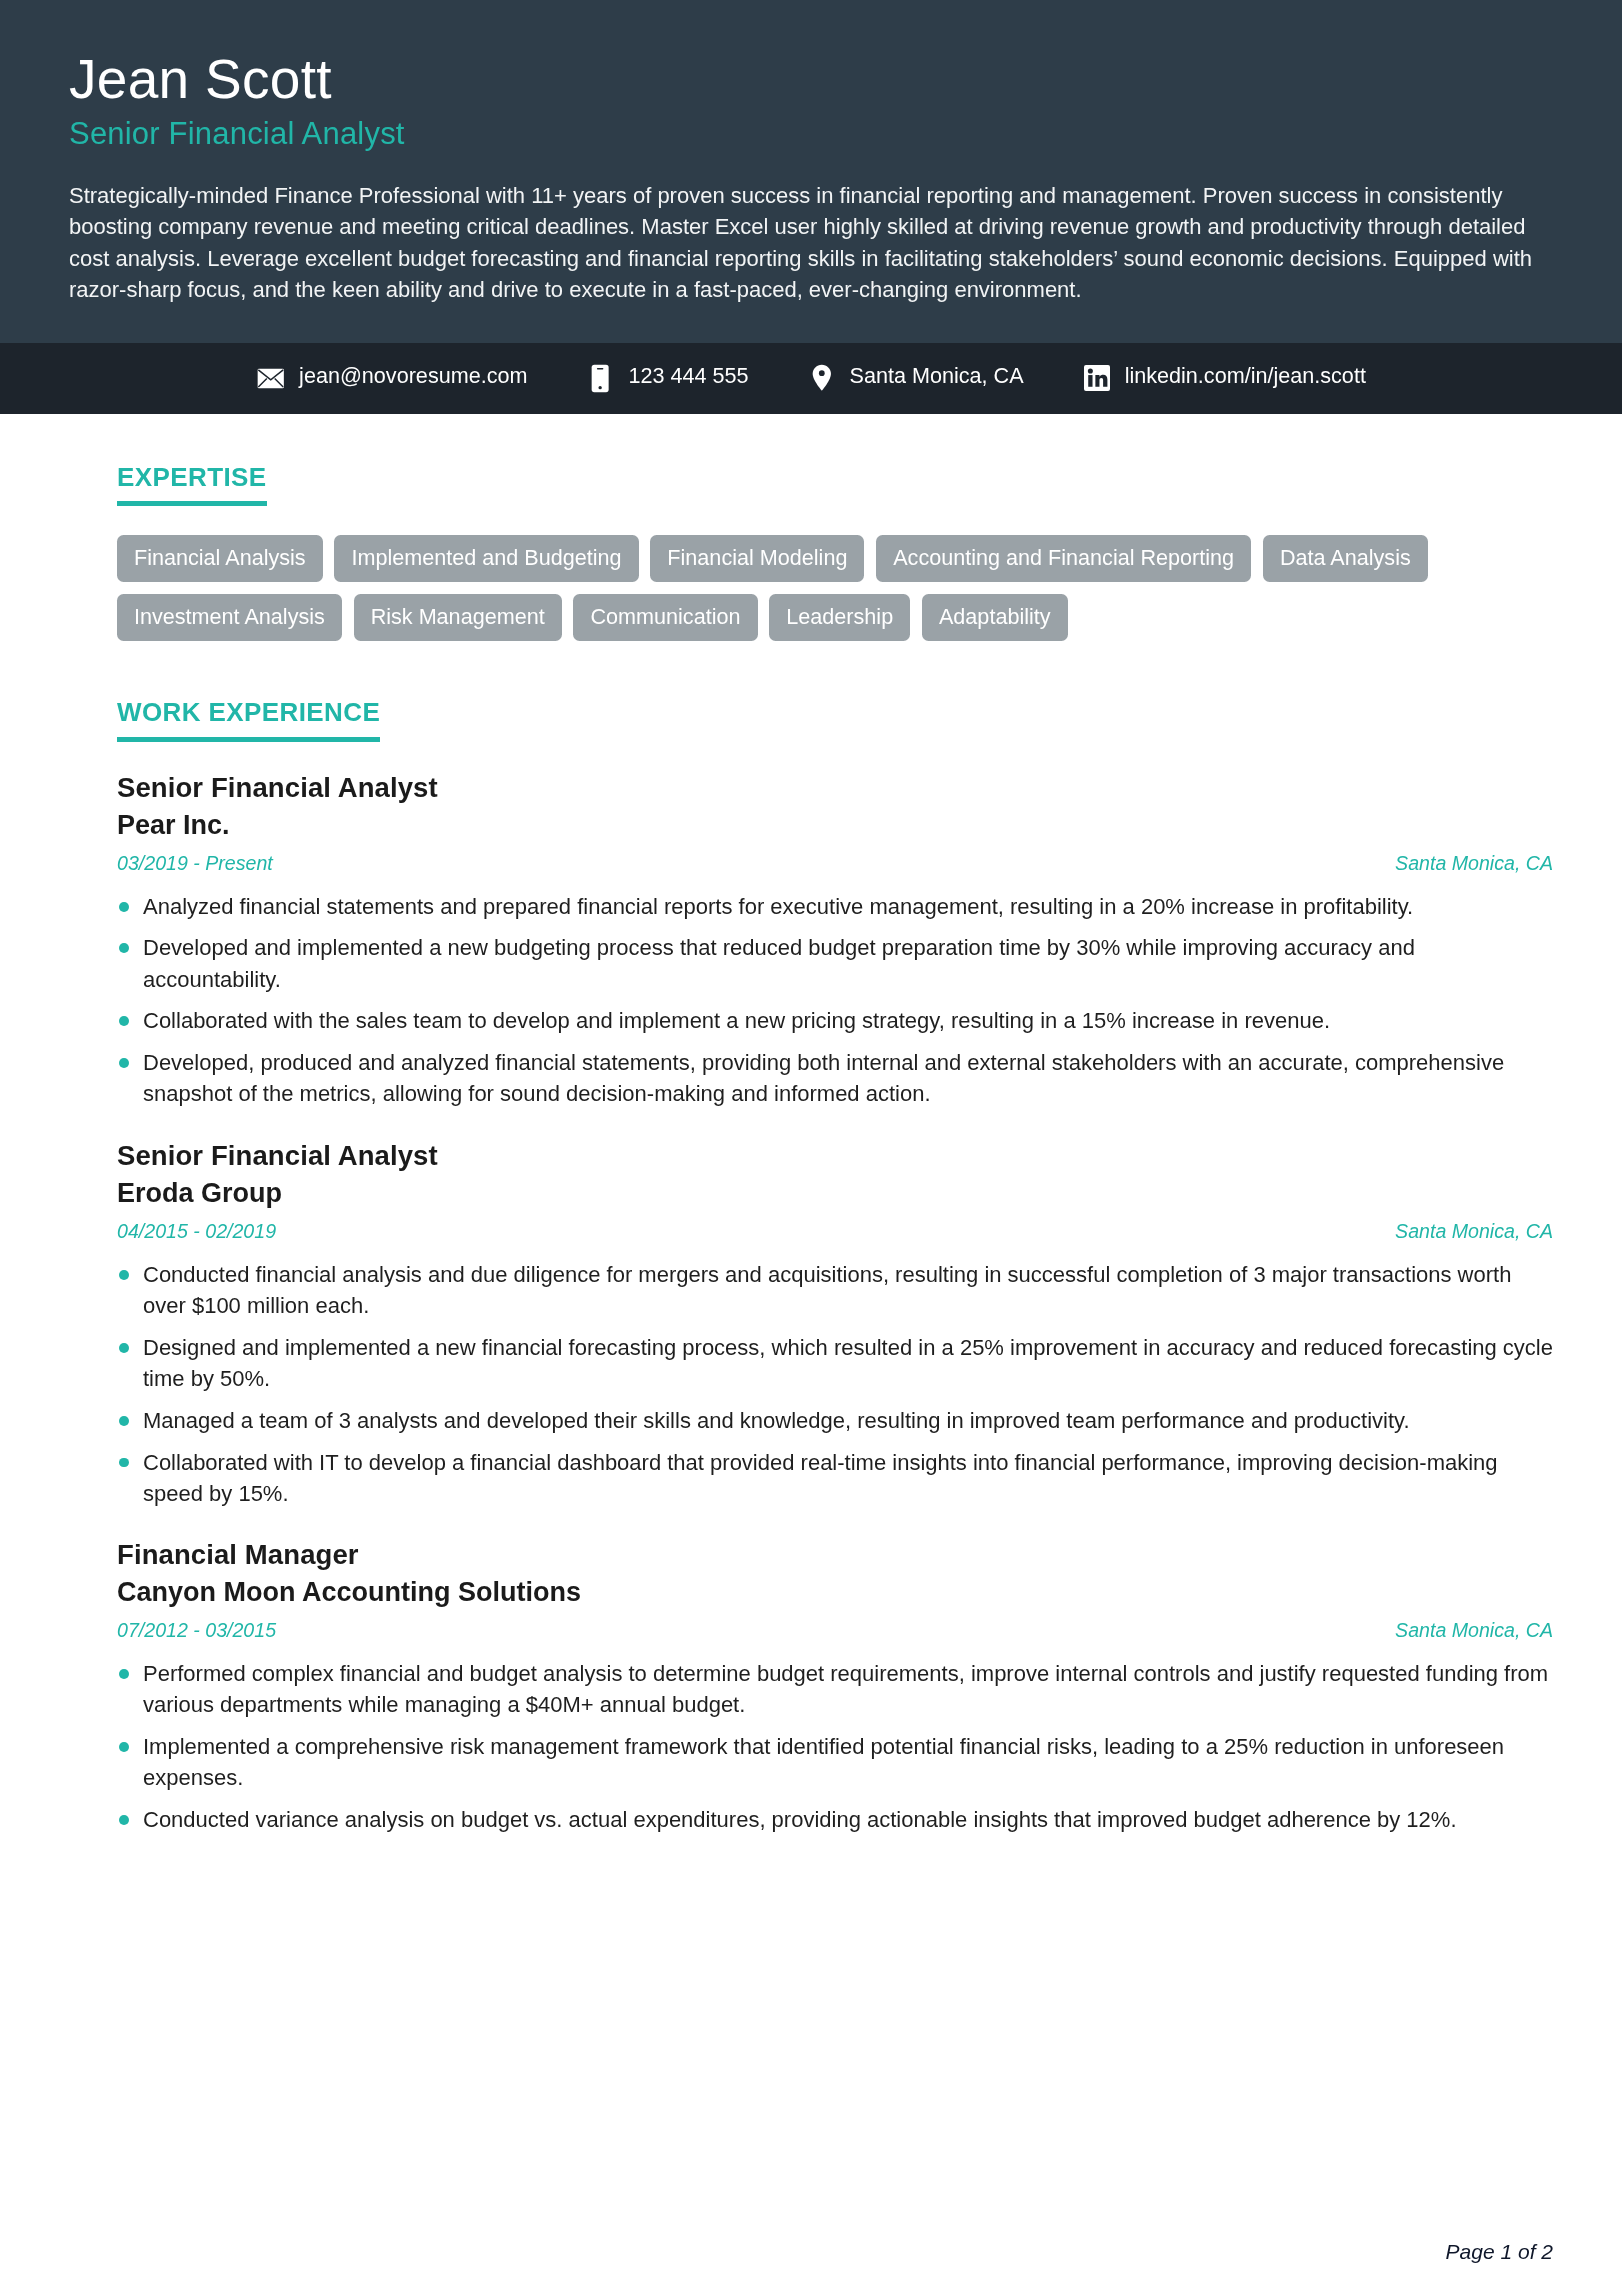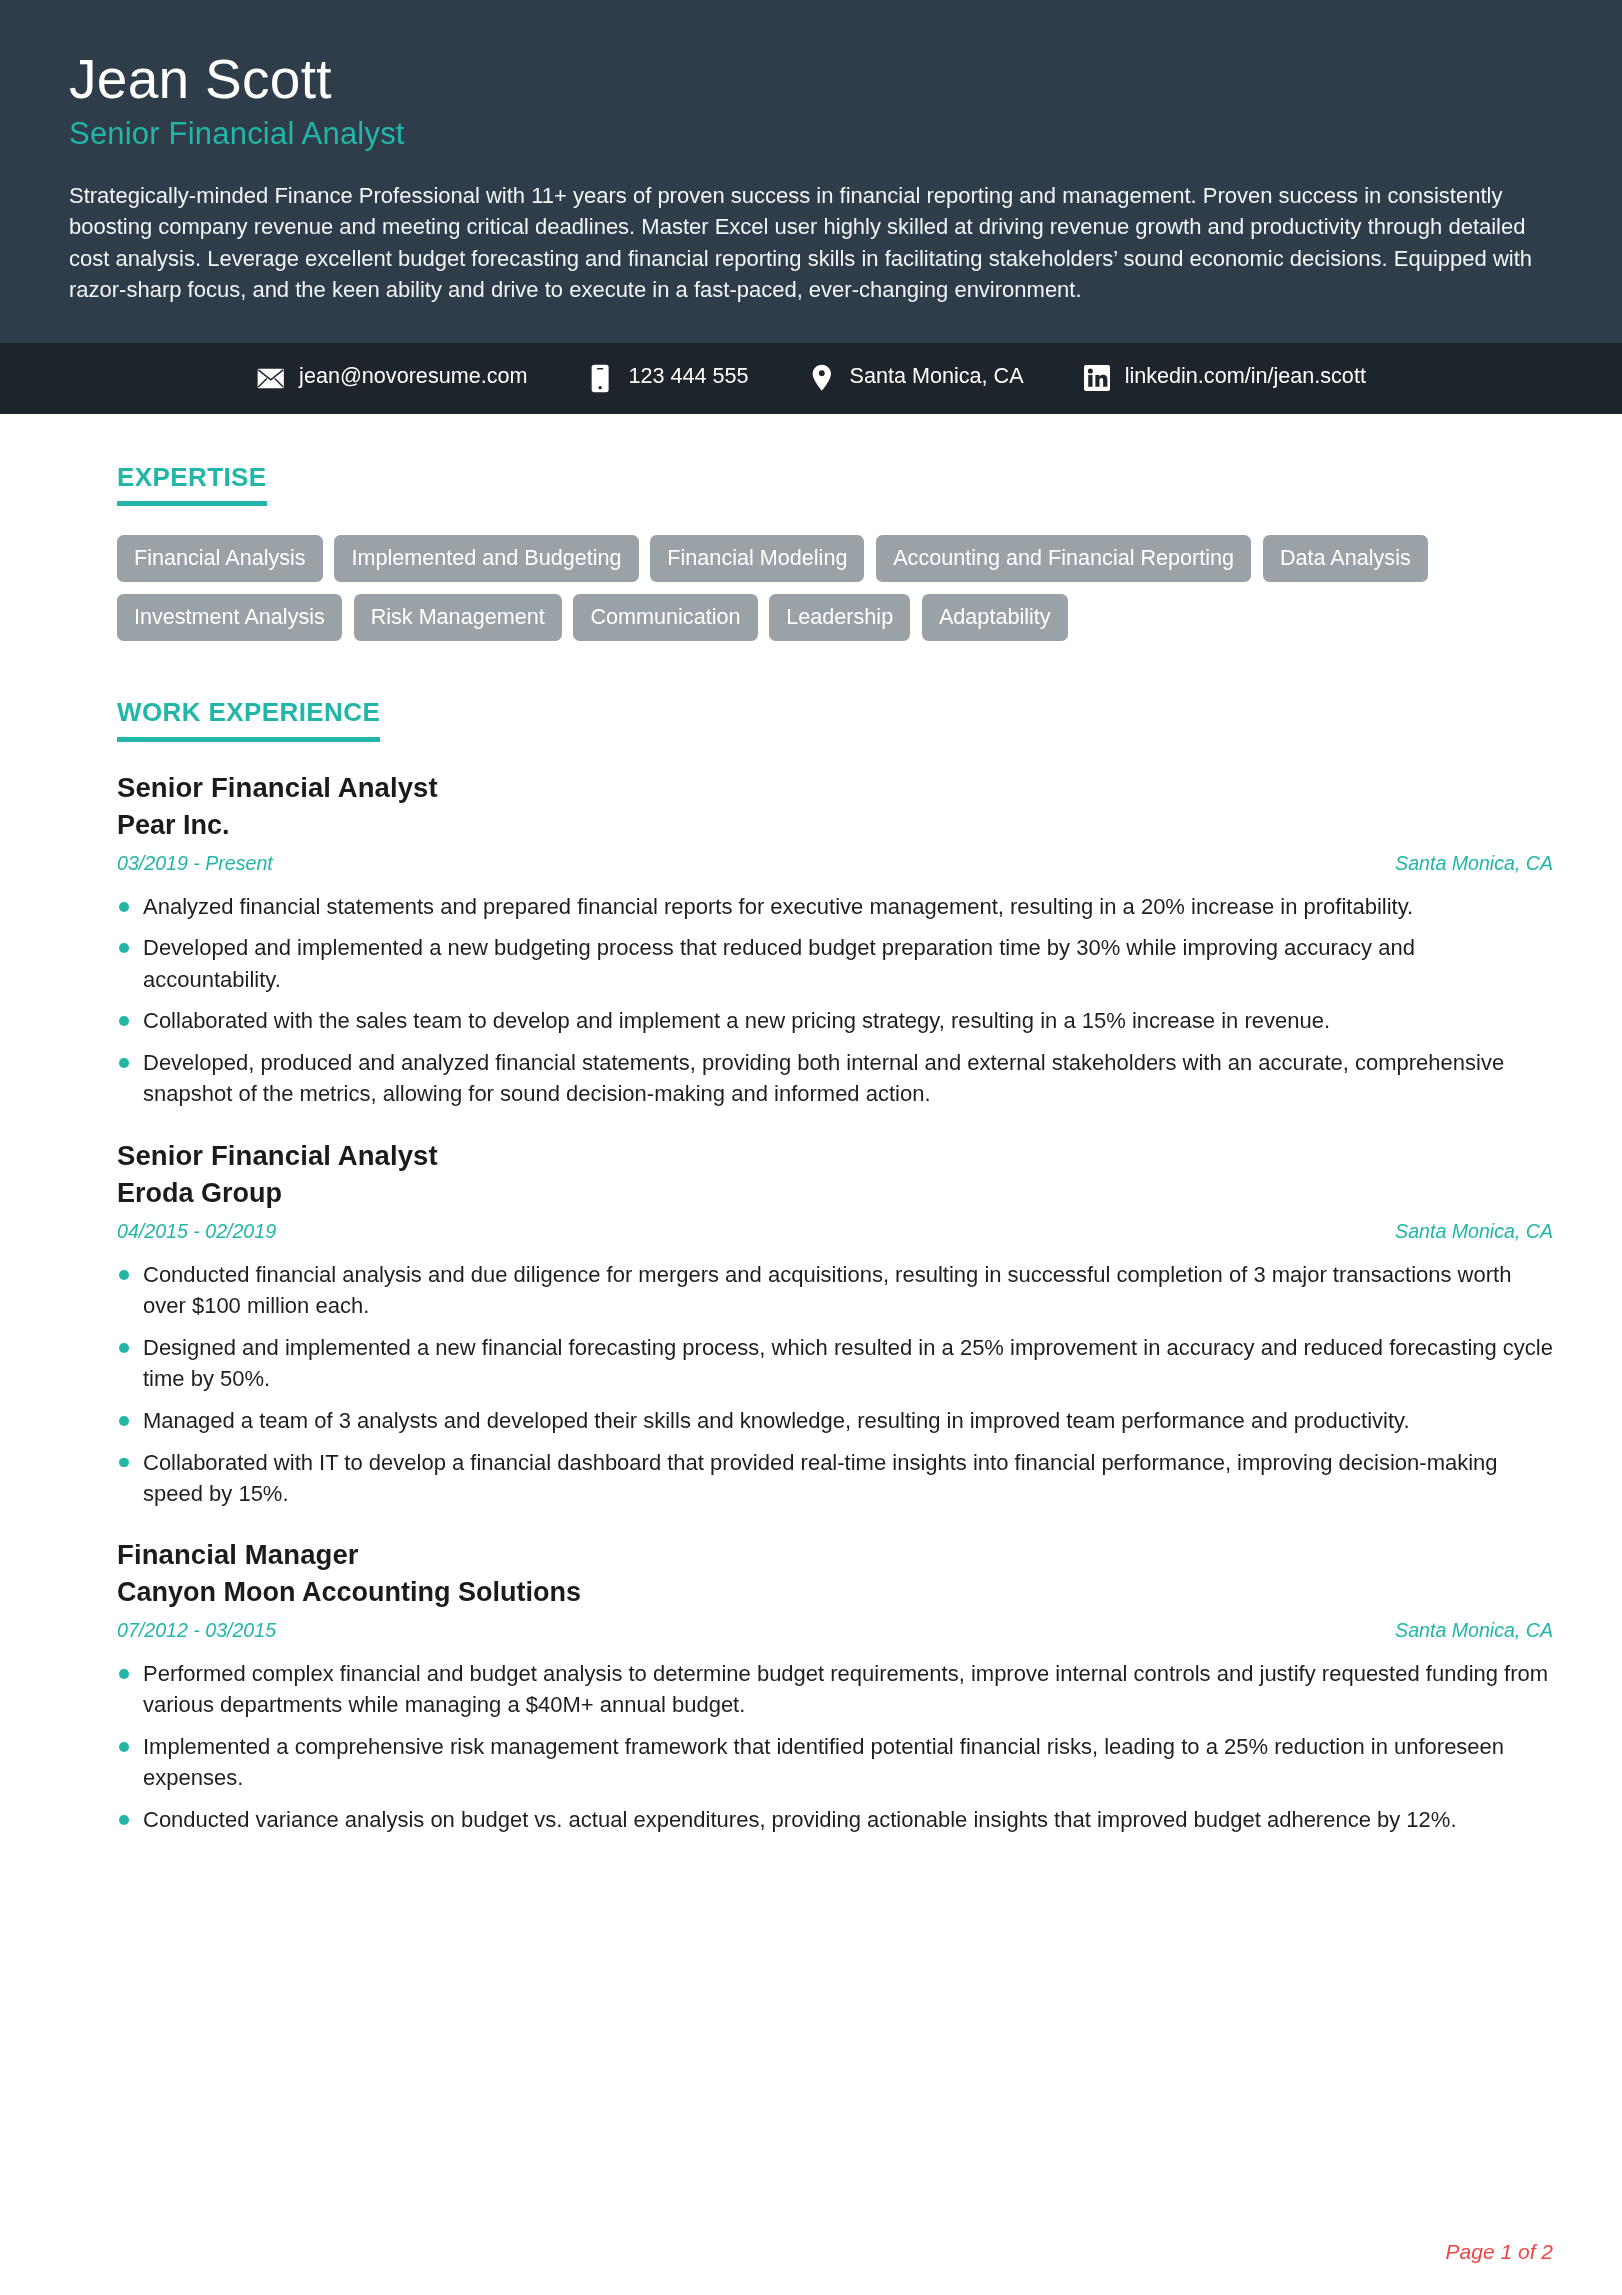--- a/index.html
+++ b/index.html
@@ -185,21 +185,21 @@
     background: #21b6a8;
   }
 
   
   .footer {
     position: absolute;
     right: 69px;
     bottom: 31px;
     font-size: 21px;
     font-style: italic;
-    color: #ef4444;
+    color: #0f172a;
   }
 </style>
 </head>
 <body>
 
 <div class="page">
 
   <div class="header">
     <div class="name">Jean Scott</div>
     <div class="job-title">Senior Financial Analyst</div>

